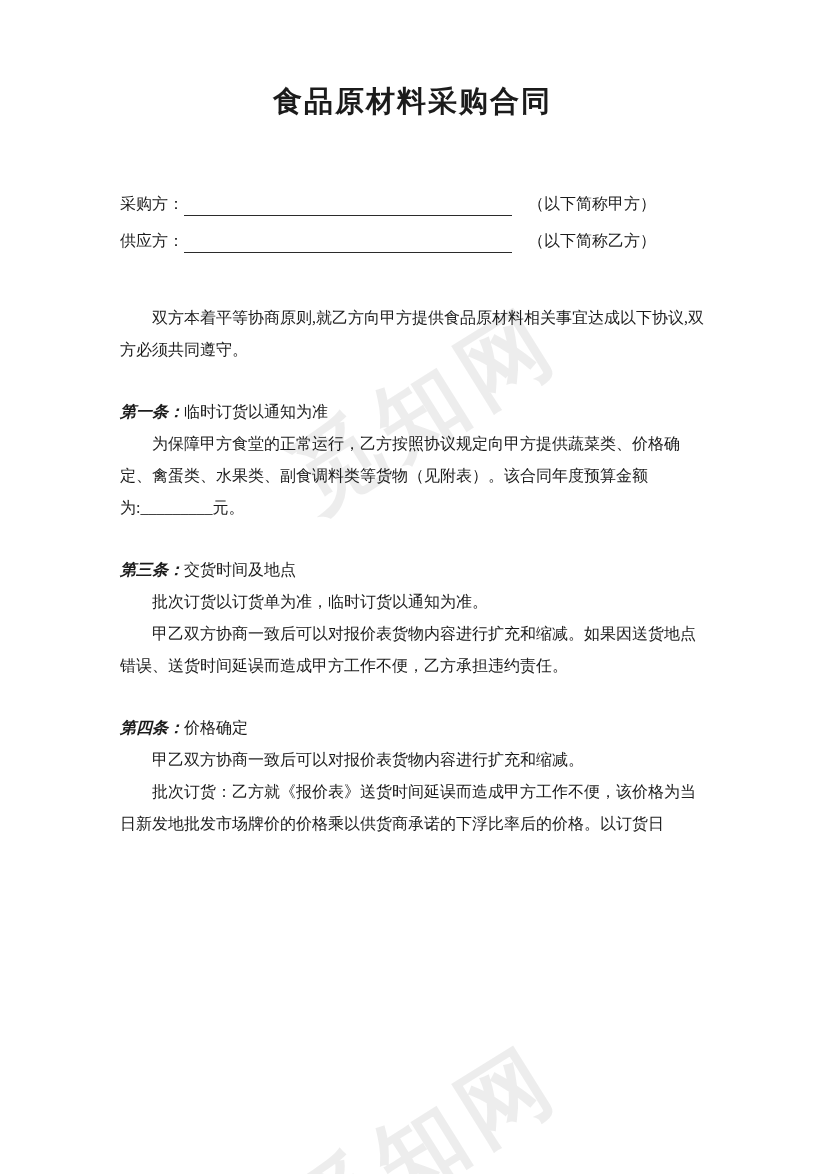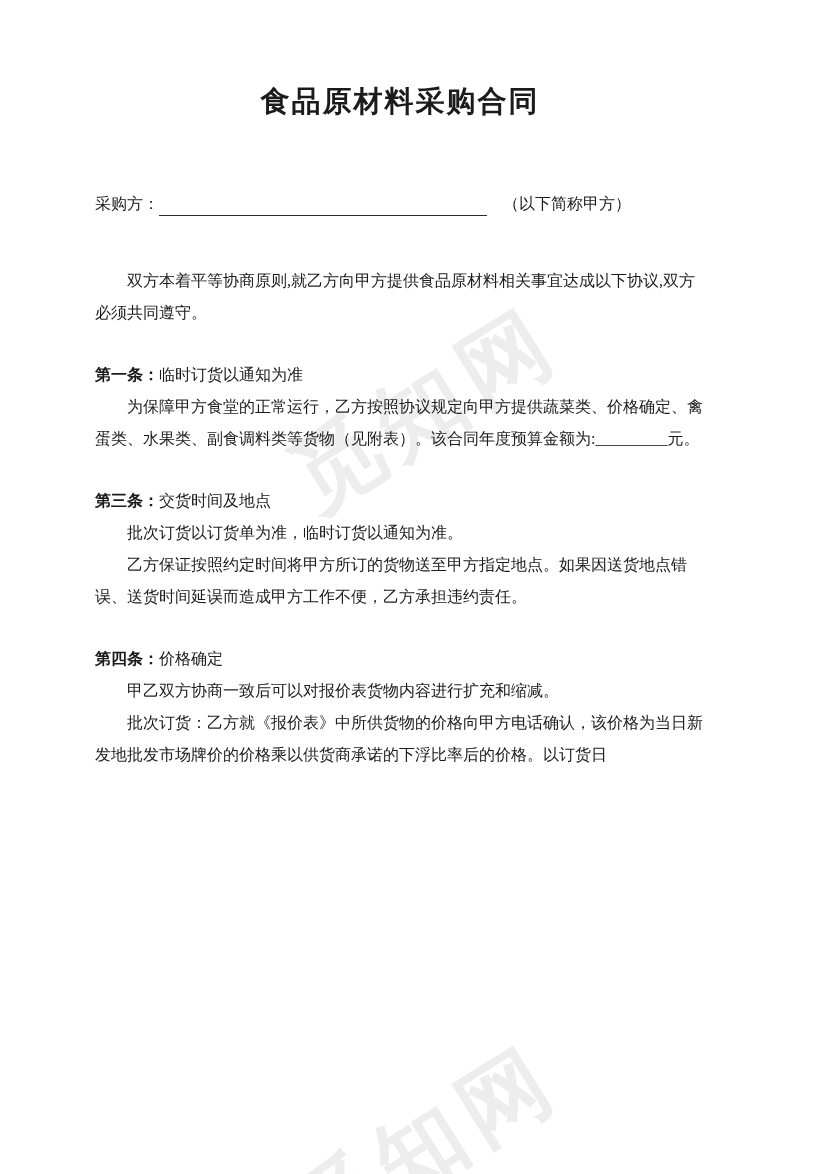--- a/index.html
+++ b/index.html
@@ -24,21 +24,21 @@
     transform: rotate(-32deg);
     letter-spacing: 10px;
     white-space: nowrap;
     pointer-events: none;
     user-select: none;
   }
   .wm-center { top: 350px; left: 278px; }
   .wm-bottom { top: 1088px; left: 278px; }
   .content {
     position: relative;
-    padding: 82px 125px 0 95px;
+    padding: 82px 125px 0 120px;
   }
   .doc-title {
     font-size: 29px;
     font-weight: bold;
     text-align: center;
     letter-spacing: 2px;
     margin: 0 0 64px 0;
   }
   .party-row {
     display: flex;
@@ -71,20 +71,21 @@
     margin-top: 42px;
   }
   .section {
     margin-top: 30px;
   }
   .heading {
     line-height: 32px;
   }
   .heading .sec-no {
     font-weight: bold;
+    font-style: italic;
   }
 </style>
 </head>
 <body>
 
 <div class="page">
 
   <div class="watermark wm-center">
     <span>觅知网</span>
   </div>
@@ -95,36 +96,41 @@
   <div class="content">
 
     <h1 class="doc-title">食品原材料采购合同</h1>
 
     <div class="parties">
       <div class="party-row">
         <span class="party-label">采购方：</span>
         <span class="blank-line"></span>
         <span class="party-note">（以下简称甲方）</span>
       </div>
+      <div class="party-row">
+        <span class="party-label">供应方：</span>
+        <span class="blank-line"></span>
+        <span class="party-note">（以下简称乙方）</span>
+      </div>
     </div>
 
     <p class="indent intro">双方本着平等协商原则,就乙方向甲方提供食品原材料相关事宜达成以下协议,双方必须共同遵守。</p>
 
     <div class="section">
       <p class="heading"><span class="sec-no">第一条：</span><span class="sec-title">临时订货以通知为准</span></p>
       <p class="indent">为保障甲方食堂的正常运行，乙方按照协议规定向甲方提供蔬菜类、价格确定、禽蛋类、水果类、副食调料类等货物（见附表）。该合同年度预算金额为:_________元。</p>
     </div>
 
 
     <div class="section">
       <p class="heading"><span class="sec-no">第三条：</span><span class="sec-title">交货时间及地点</span></p>
       <p class="indent">批次订货以订货单为准，临时订货以通知为准。</p>
-      <p class="indent">乙方保证按照约定时间将甲方所订的货物送至甲方指定地点。如果因送货地点错误、送货时间延误而造成甲方工作不便，乙方承担违约责任。</p>
+      <p class="indent">甲乙双方协商一致后可以对报价表货物内容进行扩充和缩减。如果因送货地点错误、送货时间延误而造成甲方工作不便，乙方承担违约责任。</p>
     </div>
 
     <div class="section">
       <p class="heading"><span class="sec-no">第四条：</span><span class="sec-title">价格确定</span></p>
       <p class="indent">甲乙双方协商一致后可以对报价表货物内容进行扩充和缩减。</p>
-      <p class="indent">批次订货：乙方就《报价表》中所供货物的价格向甲方电话确认，该价格为当日新发地批发市场牌价的价格乘以供货商承诺的下浮比率后的价格。以订货日</p>
+      <p class="indent">批次订货：乙方就《报价表》送货时间延误而造成甲方工作不便，该价格为当日新发地批发市场牌价的价格乘以供货商承诺的下浮比率后的价格。以订货日</p>
     </div>
 
   </div>
 </div>
 
 </body></html>

